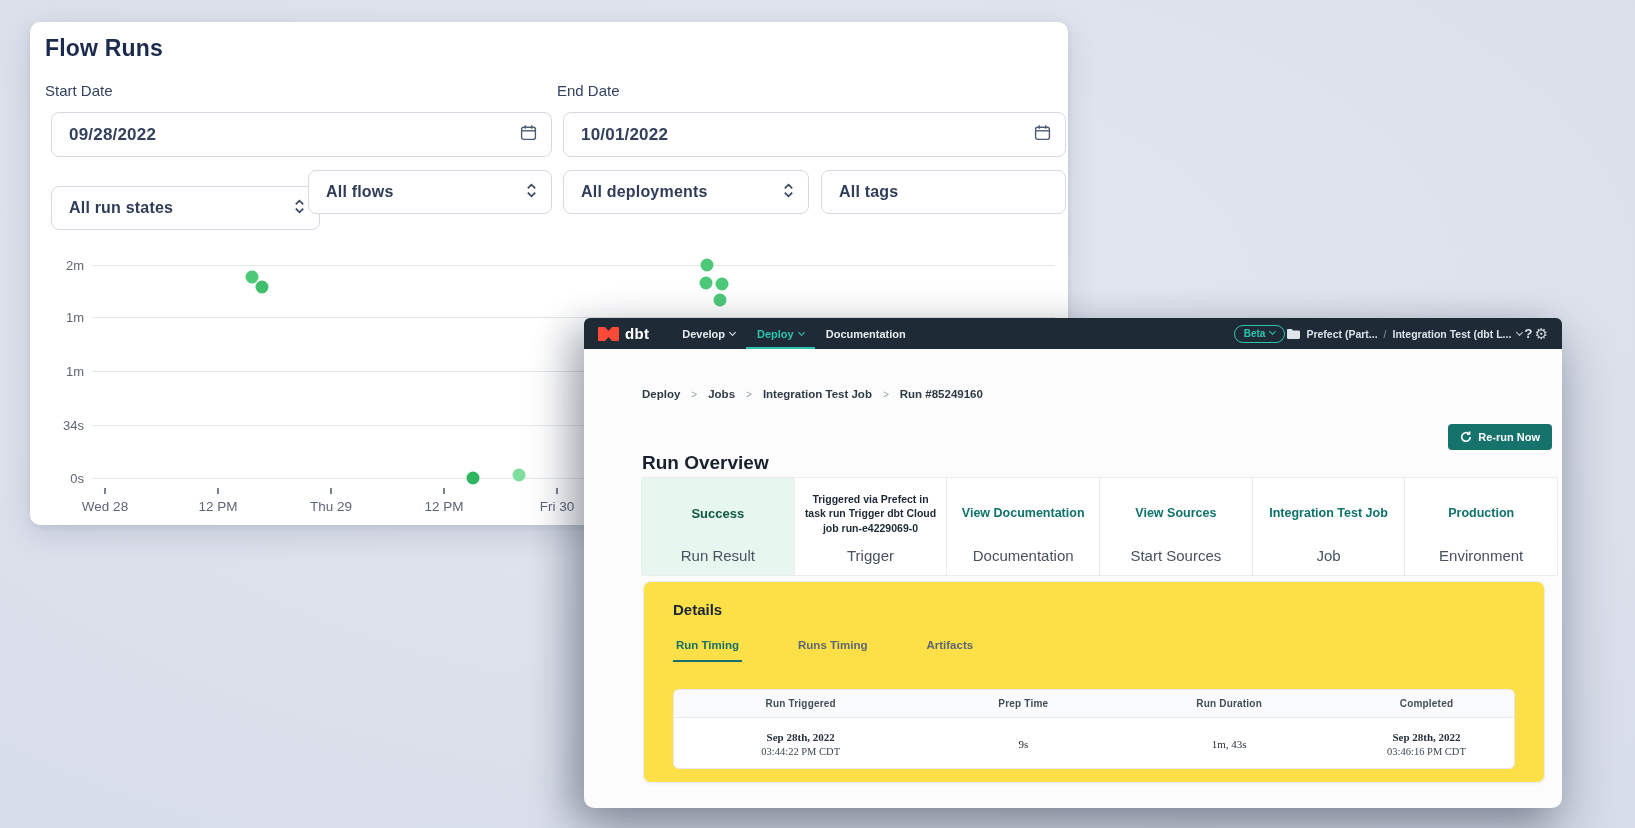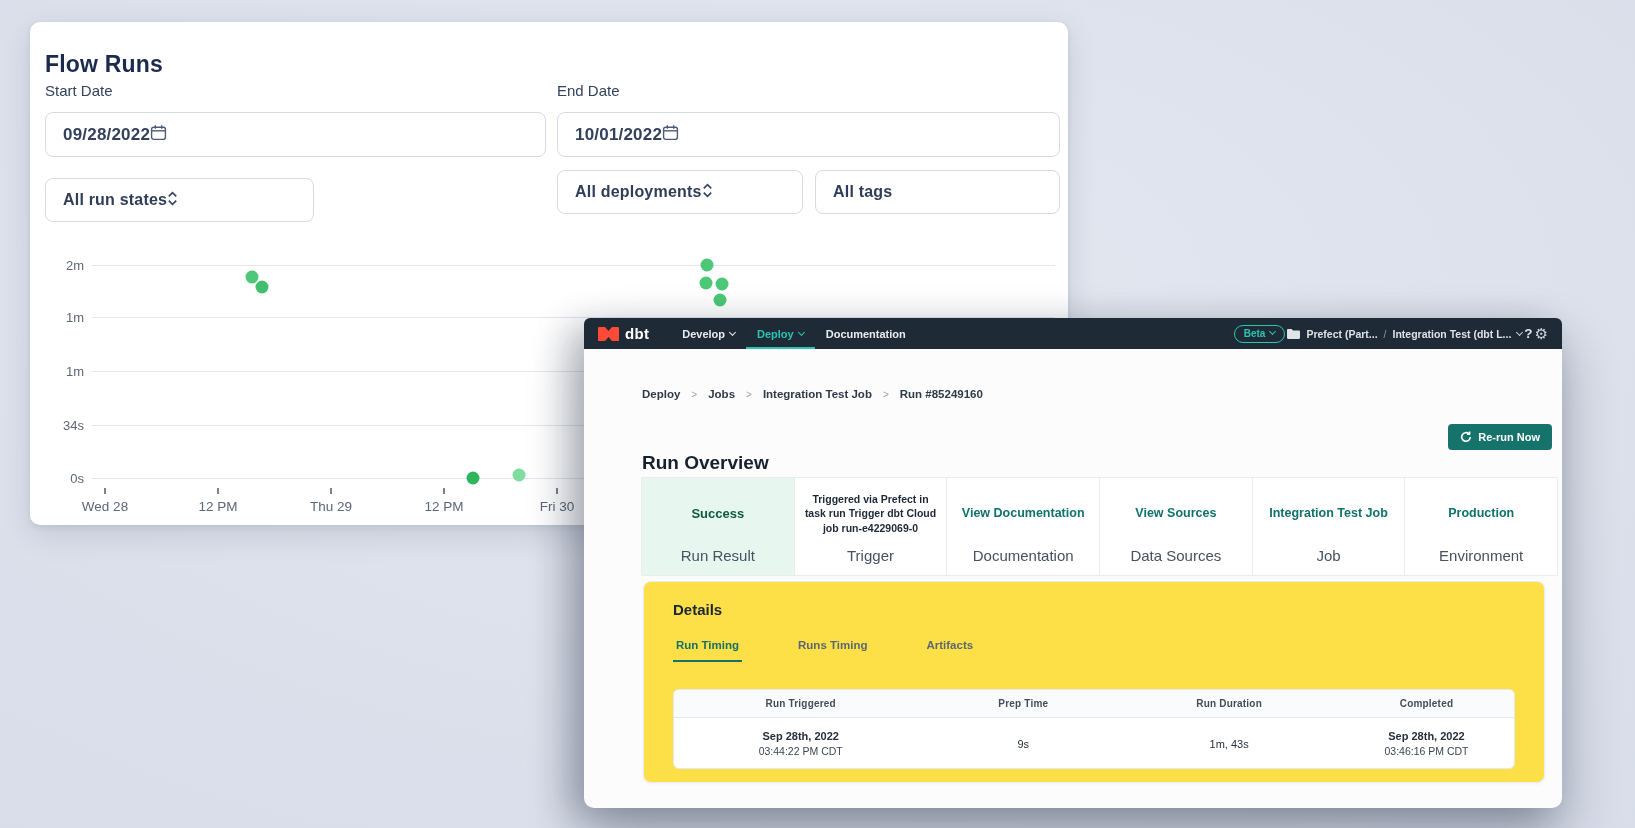--- a/index.html
+++ b/index.html
@@ -3,24 +3,24 @@
 <meta charset="utf-8">
 <style>
   * { box-sizing:border-box; margin:0; padding:0; }
   html,body { width:1635px; height:828px; }
   body { font-family:"Liberation Sans",sans-serif; position:relative; overflow:hidden;
          background: radial-gradient(120% 120% at 50% 35%, #e3e7f0 0%, #d7dde9 70%, #cbd2e0 100%); }
 
   
   .pf { position:absolute; left:30px; top:22px; width:1038px; height:503px; background:#fff;
         border-radius:10px; box-shadow:0 10px 30px rgba(25,35,65,.13), 0 2px 6px rgba(25,35,65,.08); z-index:1; }
-  .pf-title { position:absolute; left:15px; top:13px; font-size:23px; font-weight:800; color:#1c2b4d; letter-spacing:.2px;margin-top:16px; }
+  .pf-title { position:absolute; left:15px; top:13px; font-size:23px; font-weight:800; color:#1c2b4d; letter-spacing:.2px; }
   .pf-label { position:absolute; top:60px; font-size:15px; color:#33425f; }
   .pf-field { position:absolute; height:45px; background:#fff; border:1px solid #d4d9e4; border-radius:8px;
-              display:flex; align-items:center; padding:0 14px 0 17px; cursor:pointer; }
+              display:flex; align-items:center; justify-content:space-between; padding:0 14px 0 17px; cursor:pointer;margin-left:6px; }
   .pf-field .val { font-size:17px; font-weight:700; color:#33415e; letter-spacing:.2px; }
   .pf-select .val { font-size:16px; font-weight:700; color:#303d59; }
   .gridline { position:absolute; height:1px; background:#e3e6ec; }
   .ylab { position:absolute; left:0; width:54px; text-align:right; font-size:13px; color:#5d6678; transform:translateY(-50%); }
   .xtick { position:absolute; width:2px; height:6px; background:#7a8292; }
   .xlab { position:absolute; font-size:13.5px; color:#5d6678; transform:translateX(-50%); white-space:nowrap; }
   .dot { position:absolute; width:13px; height:13px; border-radius:50%; transform:translate(-50%,-50%); }
 
   
   .dbt { position:absolute; left:584px; top:318px; width:978px; height:490px; background:#fcfcfd;
@@ -63,21 +63,21 @@
              border:1px solid #eceef2; border-radius:8px; box-shadow:0 1px 3px rgba(20,30,60,.05);text-align:center; }
   .details-title { position:absolute; left:29px; top:19px; font-size:15px; font-weight:800; color:#1b2533; }
   .tabs { position:absolute; left:29px; top:57px; display:flex; gap:53px; }
   .tab { font-size:11.5px; font-weight:700; color:#5c6775; padding:0 3px 9px; cursor:pointer; }
   .tab.active { color:#147068; border-bottom:2px solid #147068; }
   .tbl { position:absolute; left:29px; right:29px; top:107px; height:80px; border:1px solid #e6e9ee;
          border-radius:6px; overflow:hidden; background:#fff; }
   .tbl-head { display:grid; grid-template-columns:28.5% 24.5% 24.5% 22.5%; height:28px; align-items:center;
               background:#fafbfc; border-bottom:1px solid #e6e9ee; }
   .tbl-head div { padding-left:14px; font-size:10px; font-weight:700; color:#424d5a; letter-spacing:.2px; }
-  .tbl-row { display:grid; grid-template-columns:28.5% 24.5% 24.5% 22.5%; height:51px; align-items:center; }
+  .tbl-row { display:grid; grid-template-columns:28.5% 24.5% 24.5% 22.5%; height:51px; align-items:center;font-family:Liberation Serif, serif; }
   .tbl-cell { padding-left:14px; }
   .tbl-cell .l1 { font-size:11px; font-weight:700; color:#27303d; }
   .tbl-cell .l2 { font-size:10.5px; color:#3c4652; margin-top:3px; }
   .tbl-cell.single .l1 { font-weight:400; }
 </style>
 </head>
 <body>
 
 <div class="pf" id="pf-panel">
   <div class="pf-title">Flow Runs</div>
@@ -99,22 +99,31 @@
     <span class="val">10/01/2022</span>
     <span>
       <svg width="17" height="17" viewBox="0 0 16 16" fill="none" stroke="#4c5a74" stroke-width="1.3">
         <rect x="1.5" y="3" width="13" height="11.5" rx="2"></rect>
           <path d="M1.5 6.4h13"></path>
           <path d="M5 1.2v3.2M11 1.2v3.2"></path>
       </svg>
     </span>
   </div>
 
-  <div class="pf-field pf-select" style="left:15px; top:156px; width:269px; height:44px">
+  <div class="pf-field pf-select" style="left:15px; top:164px; width:269px; height:44px">
     <span class="val">All run states</span>
+    <span>
+      <svg width="11" height="17" viewBox="0 0 10 16" fill="none" stroke="#3a465f" stroke-width="1.6">
+          <path d="M1.5 6 L5 2.5 L8.5 6"></path>
+          <path d="M1.5 10 L5 13.5 L8.5 10"></path>
+        </svg>
+    </span>
+  </div>
+  <div class="pf-field pf-select" style="left:272px; top:148px; width:244px; height:44px">
+    <span class="val">All flows</span>
     <span>
       <svg width="11" height="17" viewBox="0 0 10 16" fill="none" stroke="#3a465f" stroke-width="1.6">
           <path d="M1.5 6 L5 2.5 L8.5 6"></path>
           <path d="M1.5 10 L5 13.5 L8.5 10"></path>
         </svg>
     </span>
   </div>
   <div class="pf-field pf-select" style="left:527px; top:148px; width:246px; height:44px">
     <span class="val">All deployments</span>
     <span>
@@ -228,21 +237,21 @@
       <div class="card dark">
         <div class="cval">Triggered via Prefect in task run Trigger dbt Cloud job run-e4229069-0</div>
         <div class="clab">Trigger</div>
       </div>
       <div class="card teal">
         <div class="cval">View Documentation</div>
         <div class="clab">Documentation</div>
       </div>
       <div class="card teal">
         <div class="cval">View Sources</div>
-        <div class="clab">Data Sources</div>
+        <div class="clab">Start Sources</div>
       </div>
       <div class="card teal">
         <div class="cval">Integration Test Job</div>
         <div class="clab">Job</div>
       </div>
       <div class="card teal">
         <div class="cval">Production</div>
         <div class="clab">Environment</div>
       </div>
     </div>

